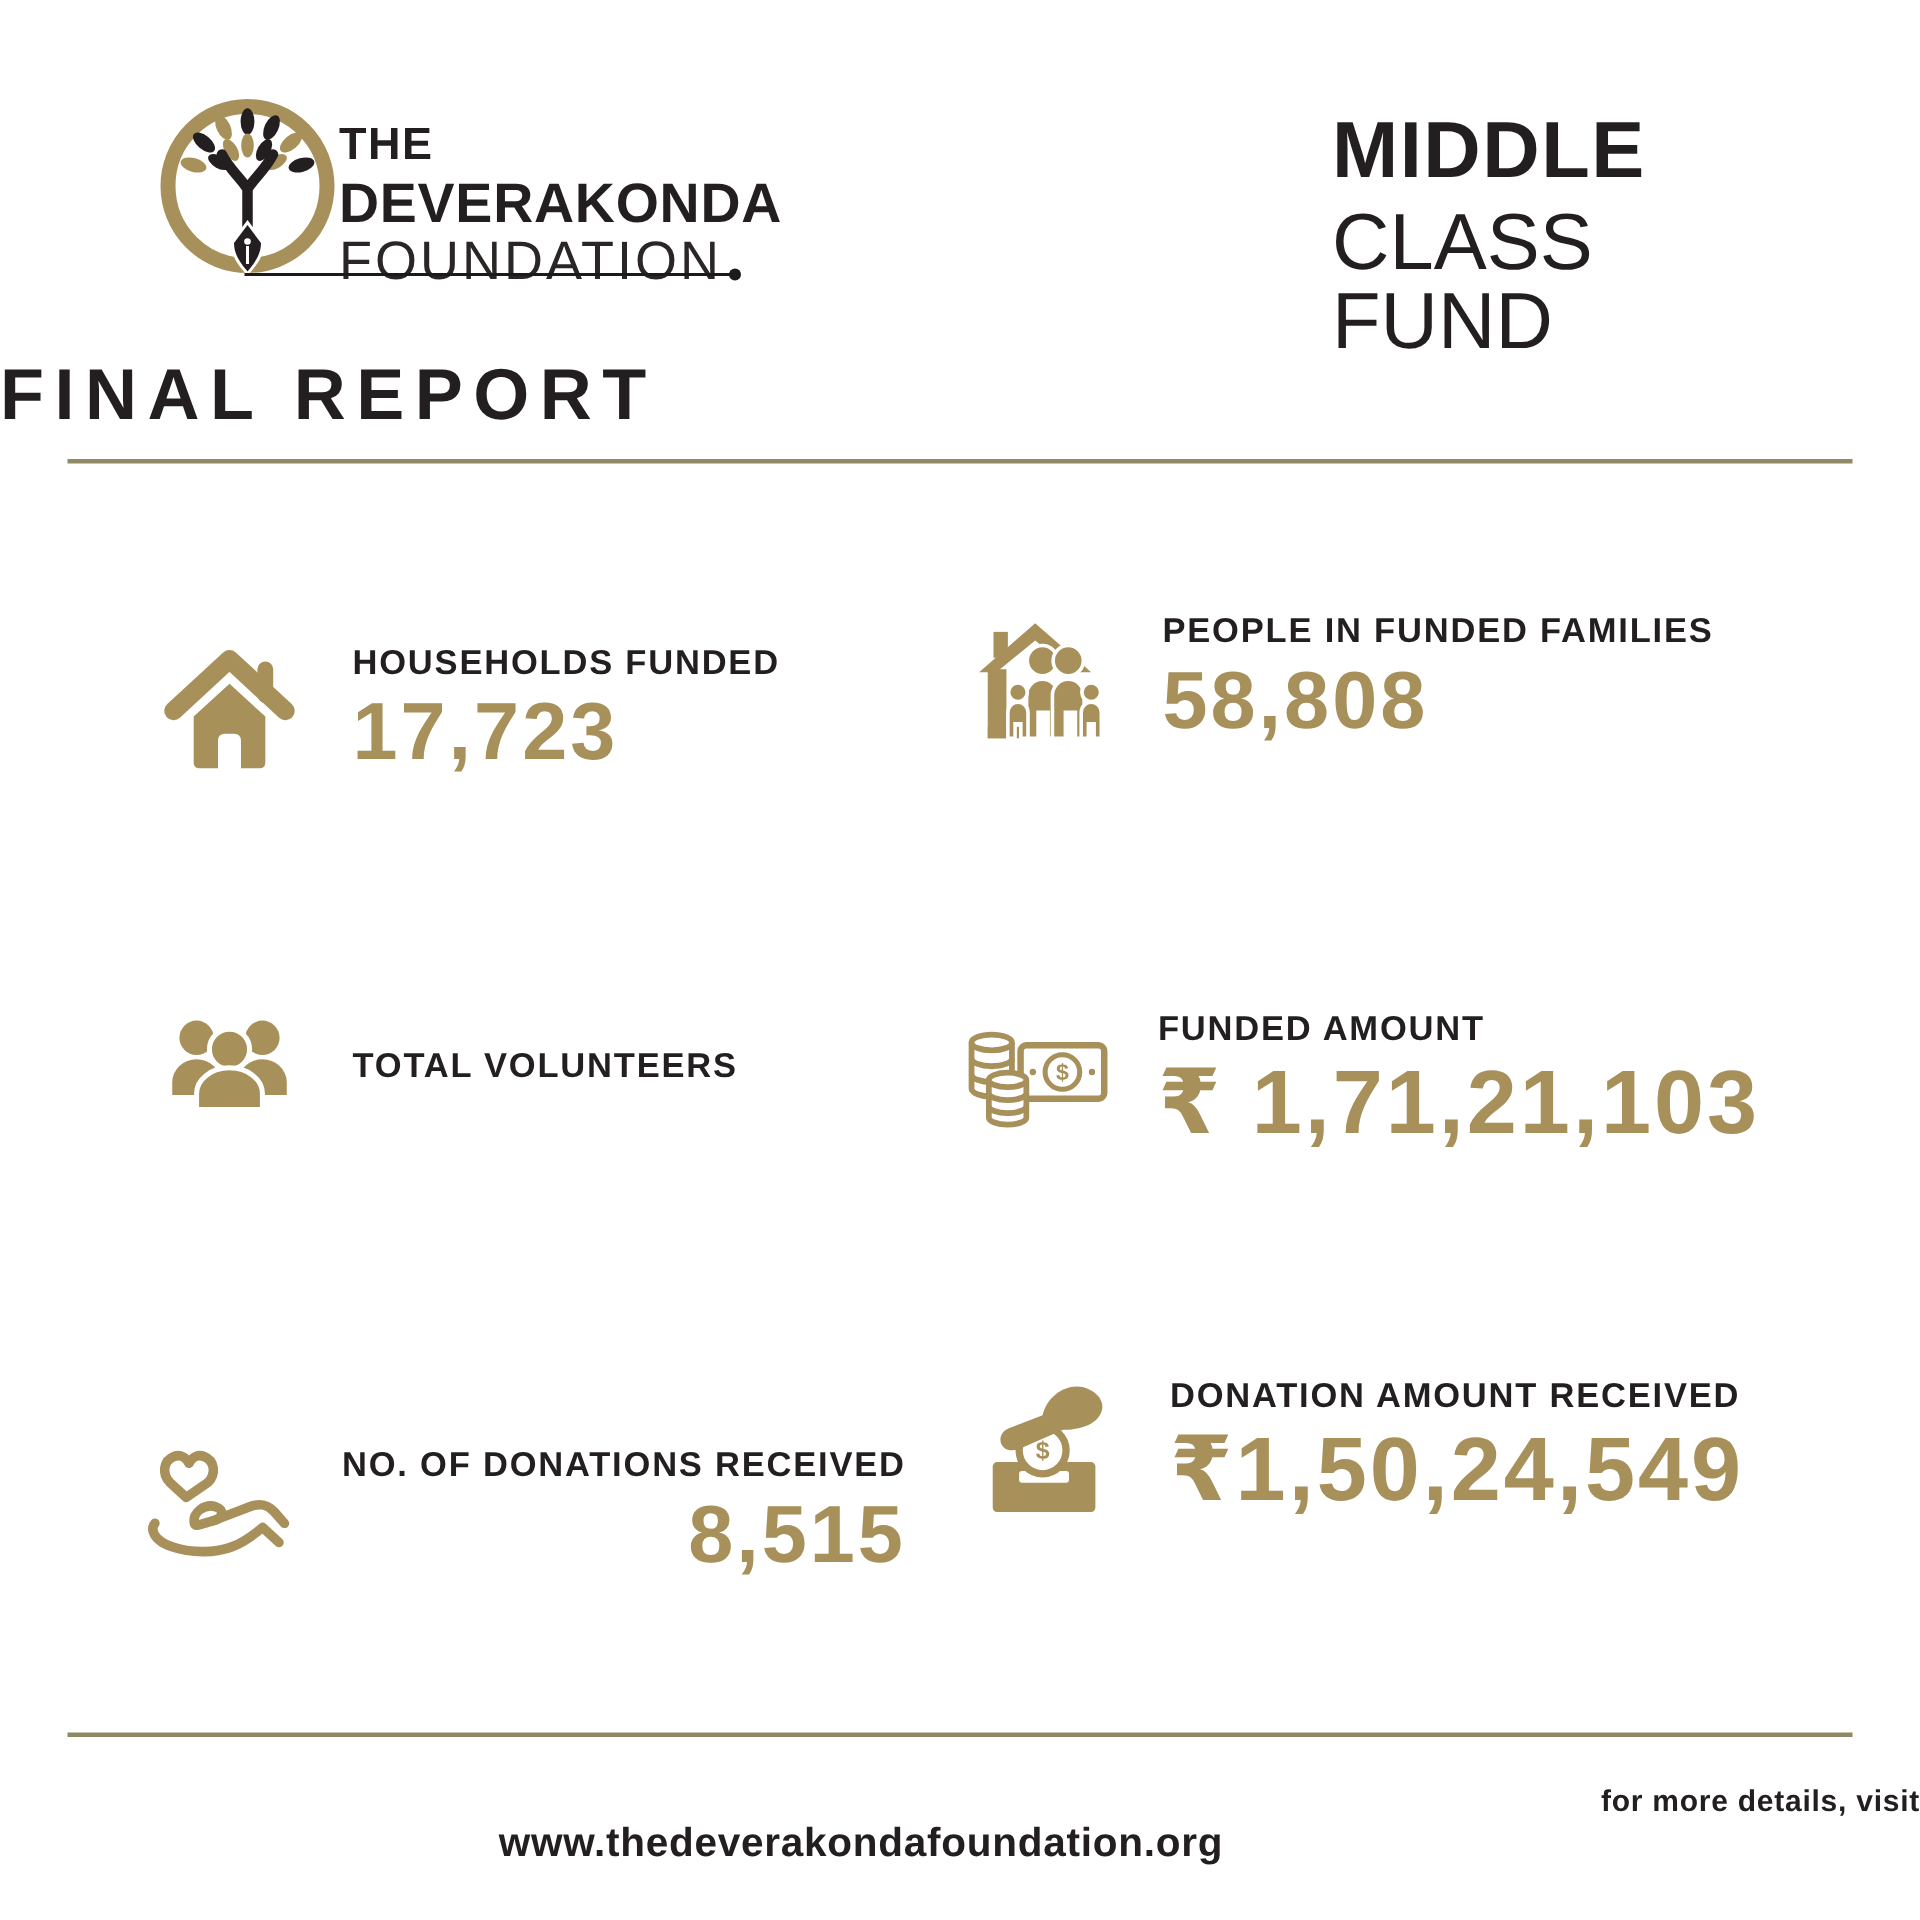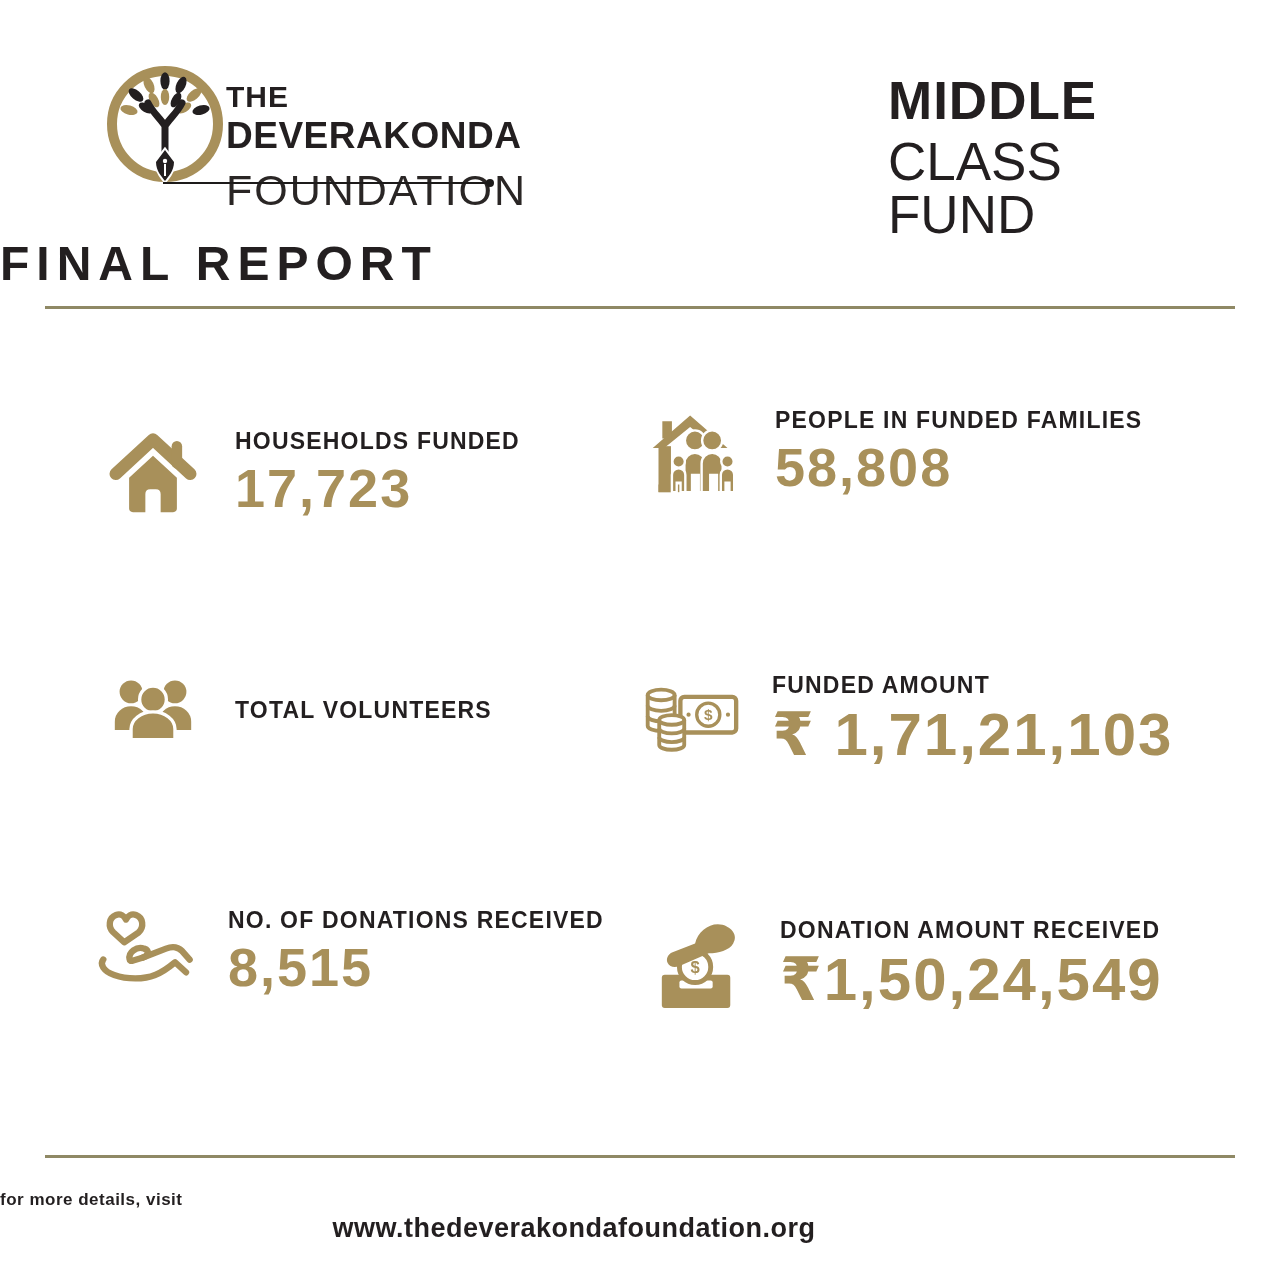--- a/index.html
+++ b/index.html
@@ -17,21 +17,21 @@
     position:relative;
     overflow:hidden;
   }
   .abs{position:absolute;}
 
   
   .logo-mark{left:100px;top:60px;width:130px;height:132px;}
   .brand-text{left:226px;top:82px;line-height:1;}
   .brand-l1{font-size:30px;font-weight:700;letter-spacing:1px;}
   .brand-l2{font-size:37px;font-weight:700;letter-spacing:.5px;margin-top:5px;}
-  .brand-l3{font-size:43px;font-weight:400;letter-spacing:2px;margin-top:15px;
+  .brand-l3{font-size:36px;font-weight:400;letter-spacing:2px;margin-top:2px;
             font-stretch:condensed;color:#2a2625;}
   .brand-rule{left:163px;top:182px;width:326px;height:2px;background:#1d1b1a;}
   .brand-rule-dot{left:486px;top:179px;width:8px;height:8px;border-radius:50%;background:#1d1b1a;}
 
   .program{left:888px;top:74px;width:312px;line-height:1;}
   .program-l1{font-size:53px;font-weight:700;letter-spacing:1px;}
   .program-l2{font-size:53px;font-weight:400;letter-spacing:0;margin-top:8px;}
 
   .report-title{left:0;top:236px;width:1280px;text-align:left;
                 font-size:48px;font-weight:700;letter-spacing:7px;}
@@ -45,26 +45,26 @@
   .stat-icon{width:100px;display:flex;justify-content:center;align-items:center;color:var(--gold);flex:0 0 100px;}
   .stat-text{margin-left:32px;}
   .stat-label{font-size:23px;font-weight:700;letter-spacing:1.2px;color:var(--ink);}
   .stat-value{font-size:54px;font-weight:700;letter-spacing:2px;color:var(--gold);
               line-height:1;margin-top:6px;white-space:nowrap;}
   .stat-value.rupee{font-size:60px;}
   #stat-1{left:103px;top:428px;}
   #stat-2{left:643px;top:404px;}
   #stat-3{left:103px;top:676px;}
   #stat-4{left:640px;top:672px;}
-  #stat-5{left:96px;top:904px;}
+  #stat-5{left:96px;top:960px;text-align:right;}
   #stat-6{left:648px;top:914px;}
 
   
-  .footer-note{left:0;top:1190px;width:1280px;text-align:left;
-               font-size:17px;font-weight:700;letter-spacing:.5px;}
+  .footer-note{left:0;top:1190px;width:1280px;text-align:right;
+               font-size:20px;font-weight:700;letter-spacing:.5px;}
   .footer-site{left:0;top:1213px;width:1148px;text-align:center;
                font-size:27px;font-weight:700;letter-spacing:.5px;}
 
   .leaf-ink{fill:var(--ink);}
   .leaf-gold{fill:var(--gold);}
 </style>
 </head>
 <body>
 
 <div class="abs logo-mark">

